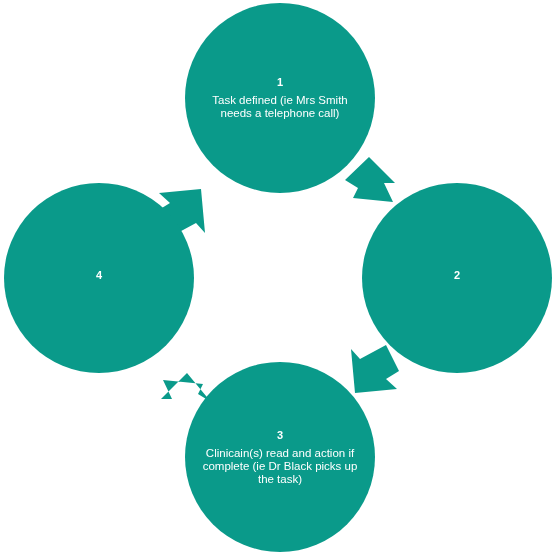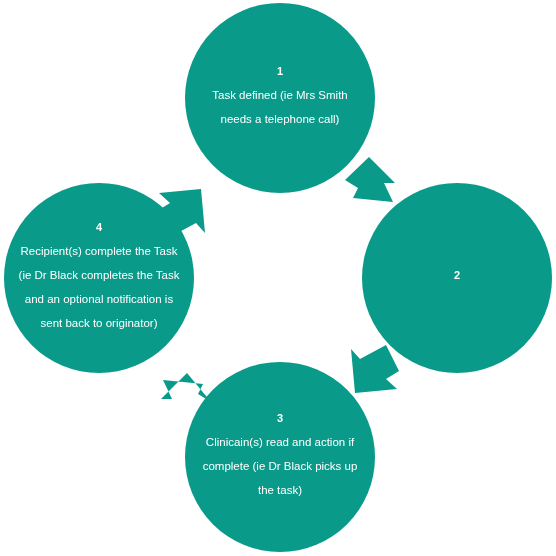--- a/index.html
+++ b/index.html
@@ -41,21 +41,21 @@
   }
   .node-number {
     font-size: 11px;
     font-weight: bold;
     line-height: 13px;
     color: #ffffff;
     margin: 0 0 5px 0;
   }
   .node-text {
     font-size: 11.5px;
-    line-height: 24px;
+    line-height: 13px;
     color: #ffffff;
     margin: 0;
     padding: 0 14px;
     box-sizing: border-box;
     max-width: 100%;
   }
   
   #node-1 { left: 185px; top: 3px; }
   #node-2 { left: 362px; top: 183px; }
   #node-3 { left: 185px; top: 362px; }
@@ -99,16 +99,15 @@
     <div class="node-number">2</div>
   </div>
 
   <div class="node" id="node-3" style="background: rgb(10, 154, 138); color: rgb(255, 255, 255);">
     <div class="node-number">3</div>
     <div class="node-text">Clinicain(s) read and action if complete (ie Dr Black picks up the task)</div>
   </div>
 
   <div class="node" id="node-4" style="background: rgb(10, 154, 138); color: rgb(255, 255, 255);">
     <div class="node-number">4</div>
-    <div class="node-text">Recipient(s) complete the Task (ie Dr Black completes the Task and an optional notification is sent back to originator)</div>
   </div>
 
 </div>
 
 </body></html>

